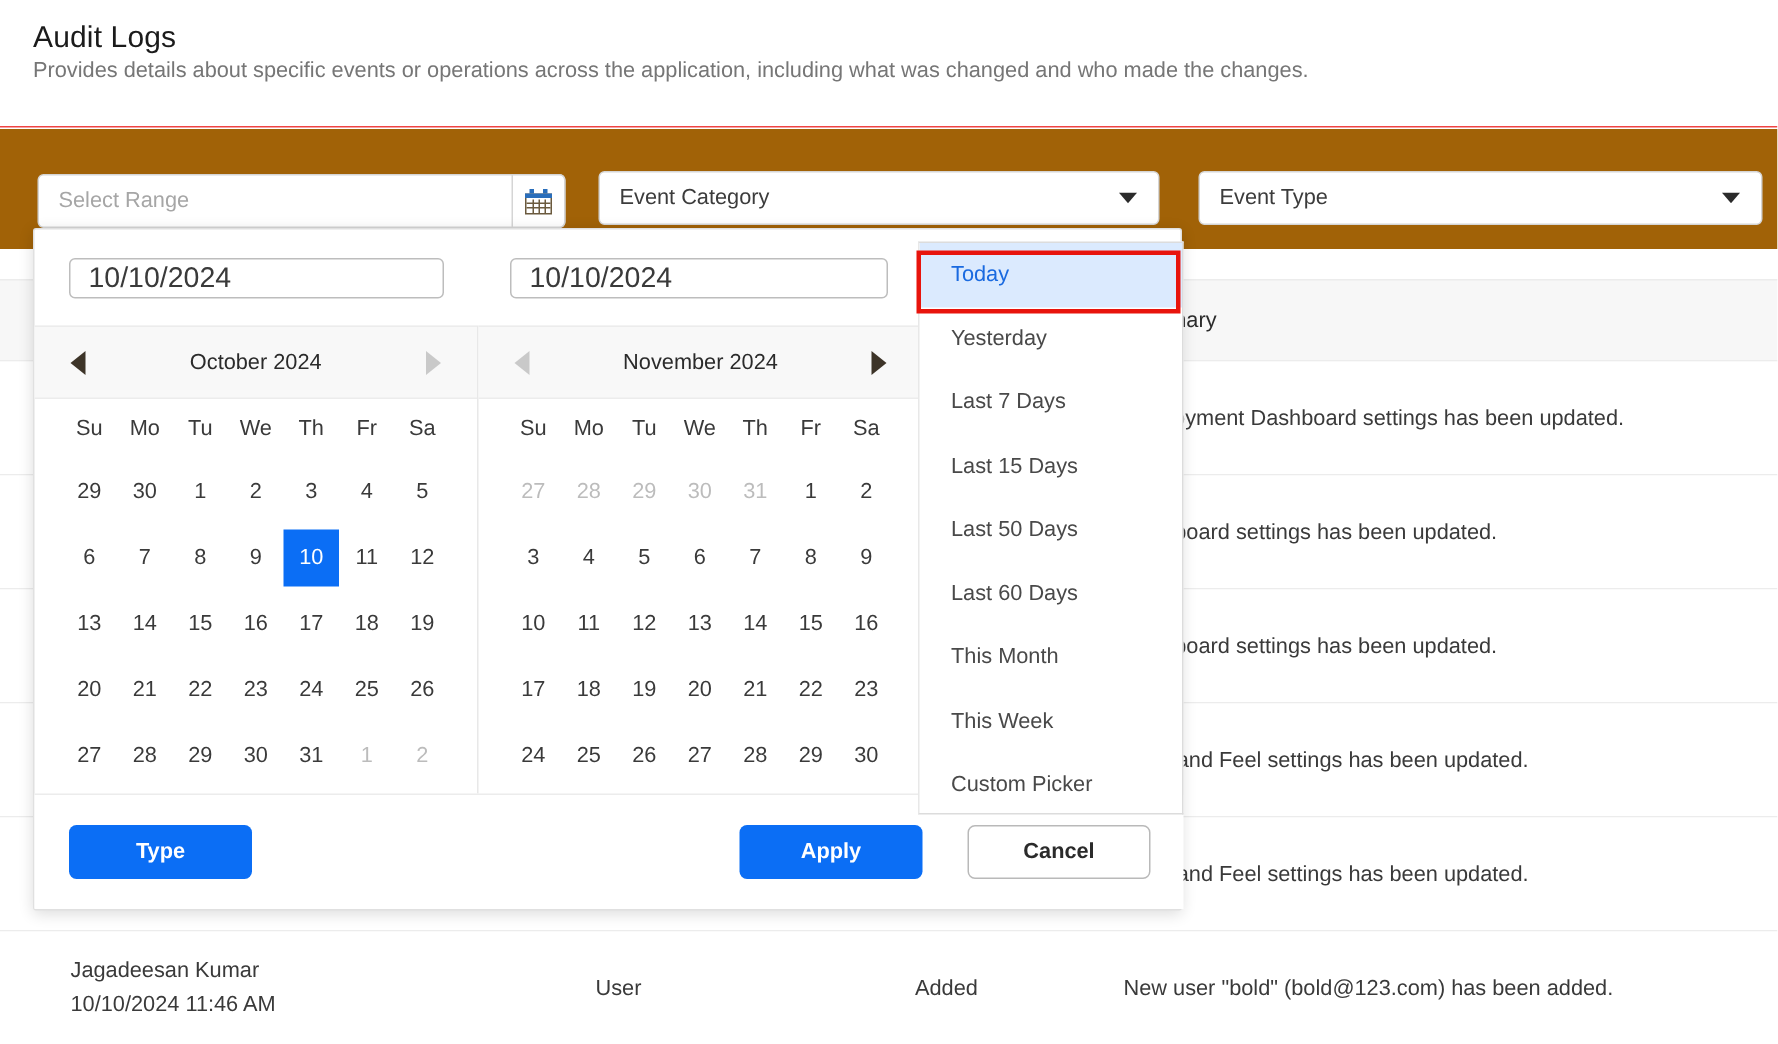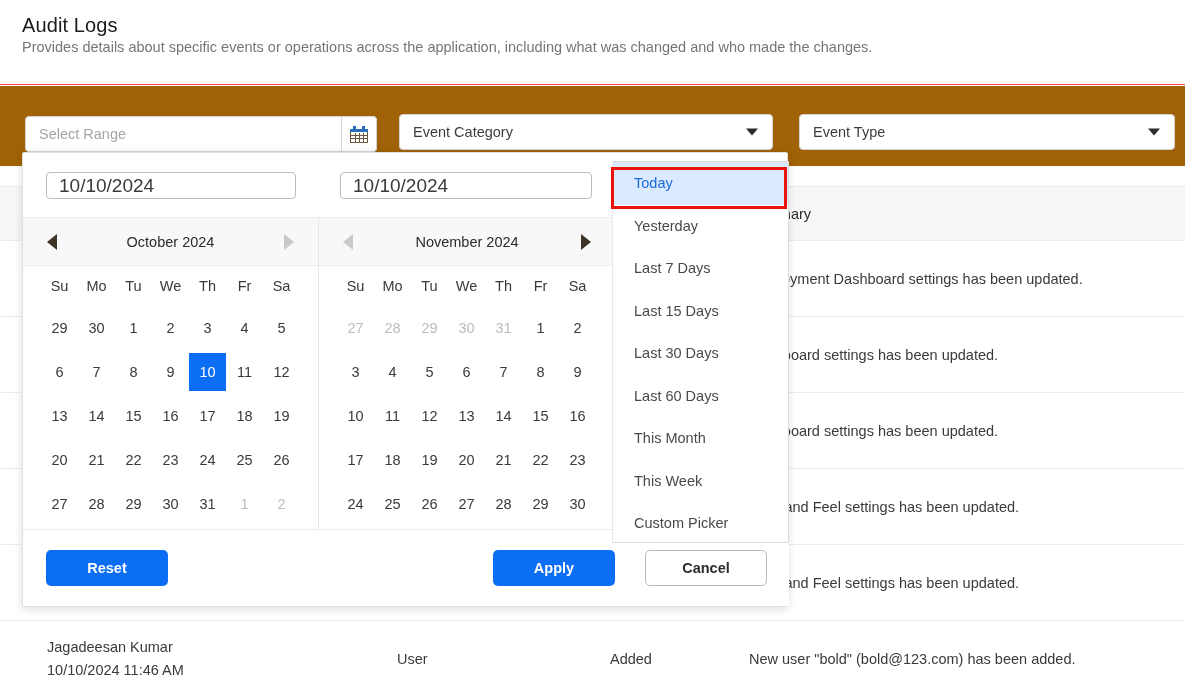--- a/index.html
+++ b/index.html
@@ -510,32 +510,32 @@
               </div>
               <div class="gcell">
                 <span class="pill">30</span>
               </div>
             </div>
           </div>
         </div>
       </div>
 
     <div class="picker-foot">
-      <div class="btn reset">Reset</div>
+      <div class="btn reset">Type</div>
       <div class="btn apply">Apply</div>
       <div class="btn cancel">Cancel</div>
     </div>
   </div>
 
   <div class="quick" id="quick">
       <div class="q-item active">Today</div>
       <div class="q-item">Yesterday</div>
       <div class="q-item">Last 7 Days</div>
       <div class="q-item">Last 15 Days</div>
-      <div class="q-item">Last 30 Days</div>
+      <div class="q-item">Last 50 Days</div>
       <div class="q-item">Last 60 Days</div>
       <div class="q-item">This Month</div>
       <div class="q-item">This Week</div>
       <div class="q-item">Custom Picker</div>
     </div>
   <div class="q-highlight"></div>
 
 </div>
 
 </body></html>

